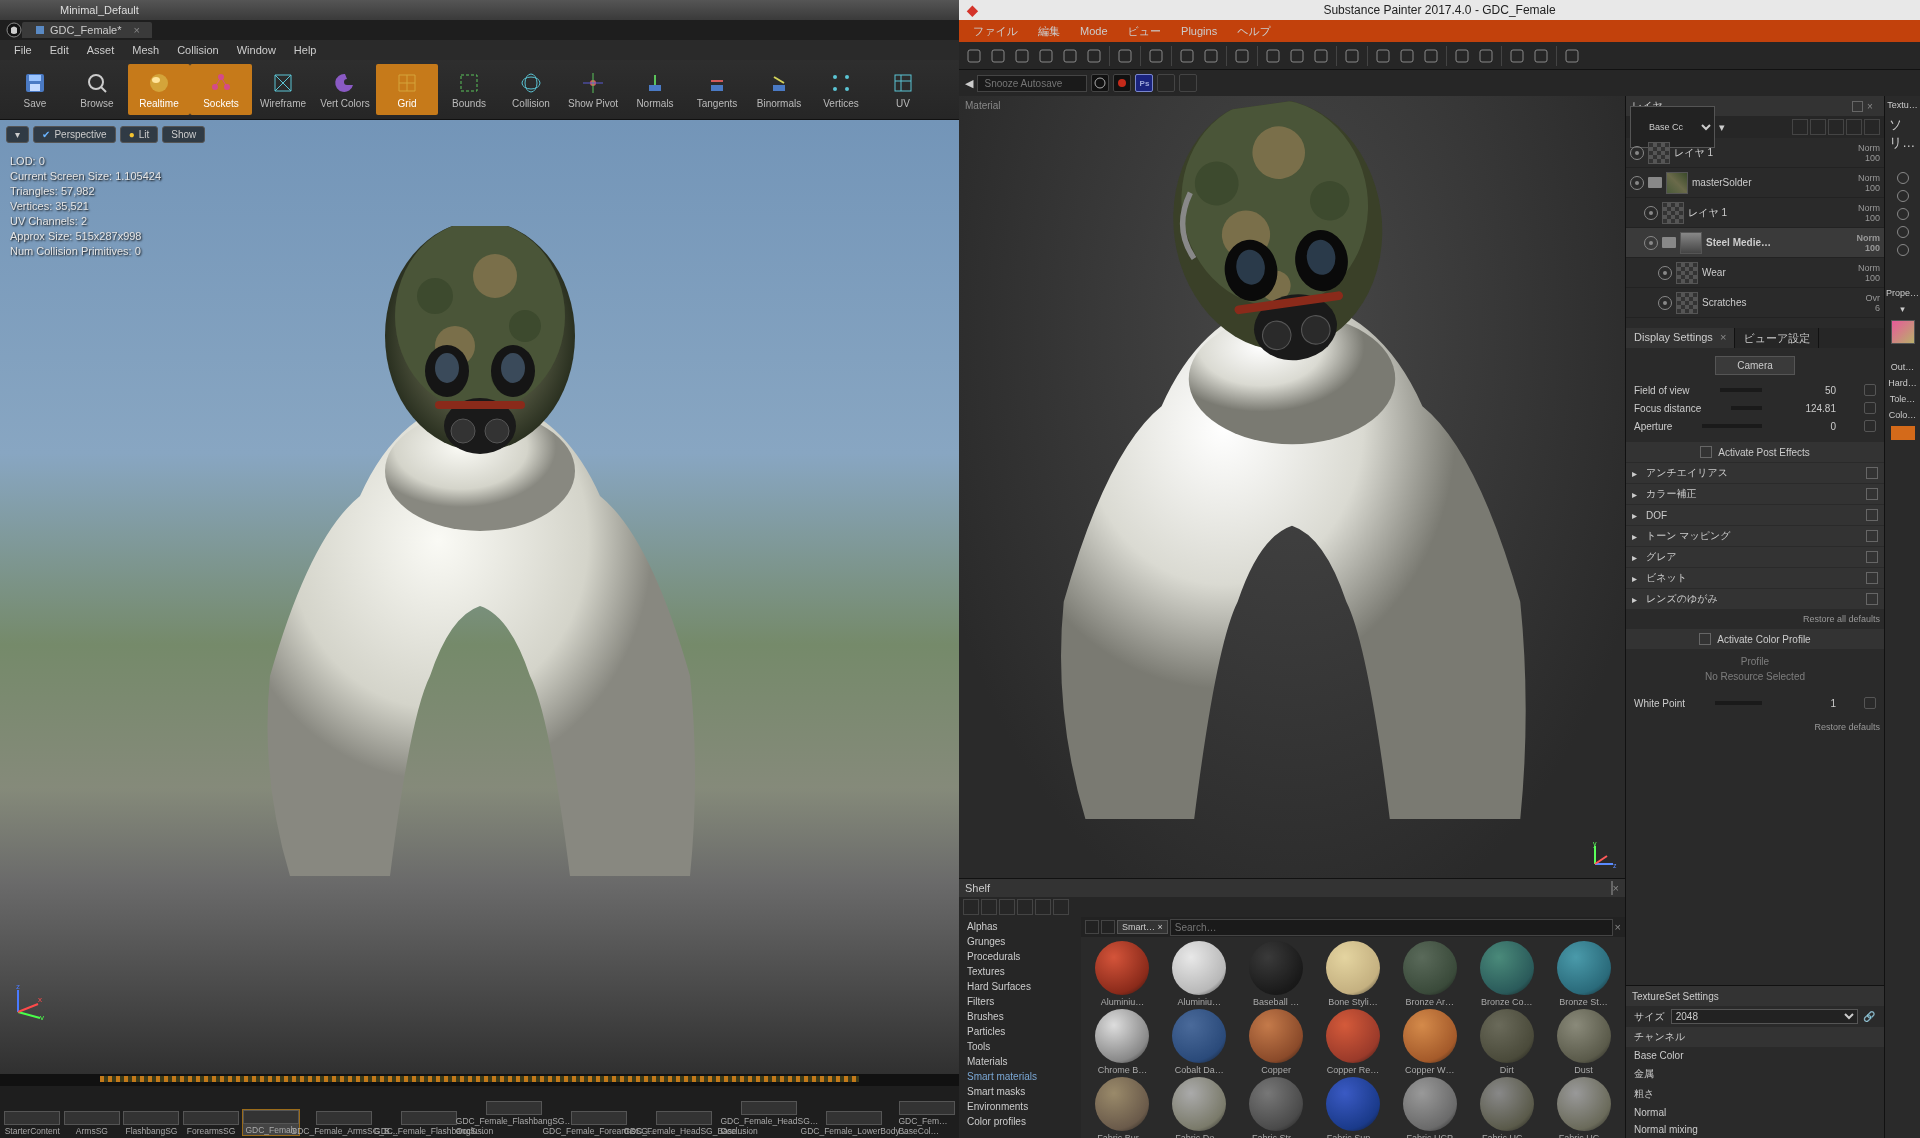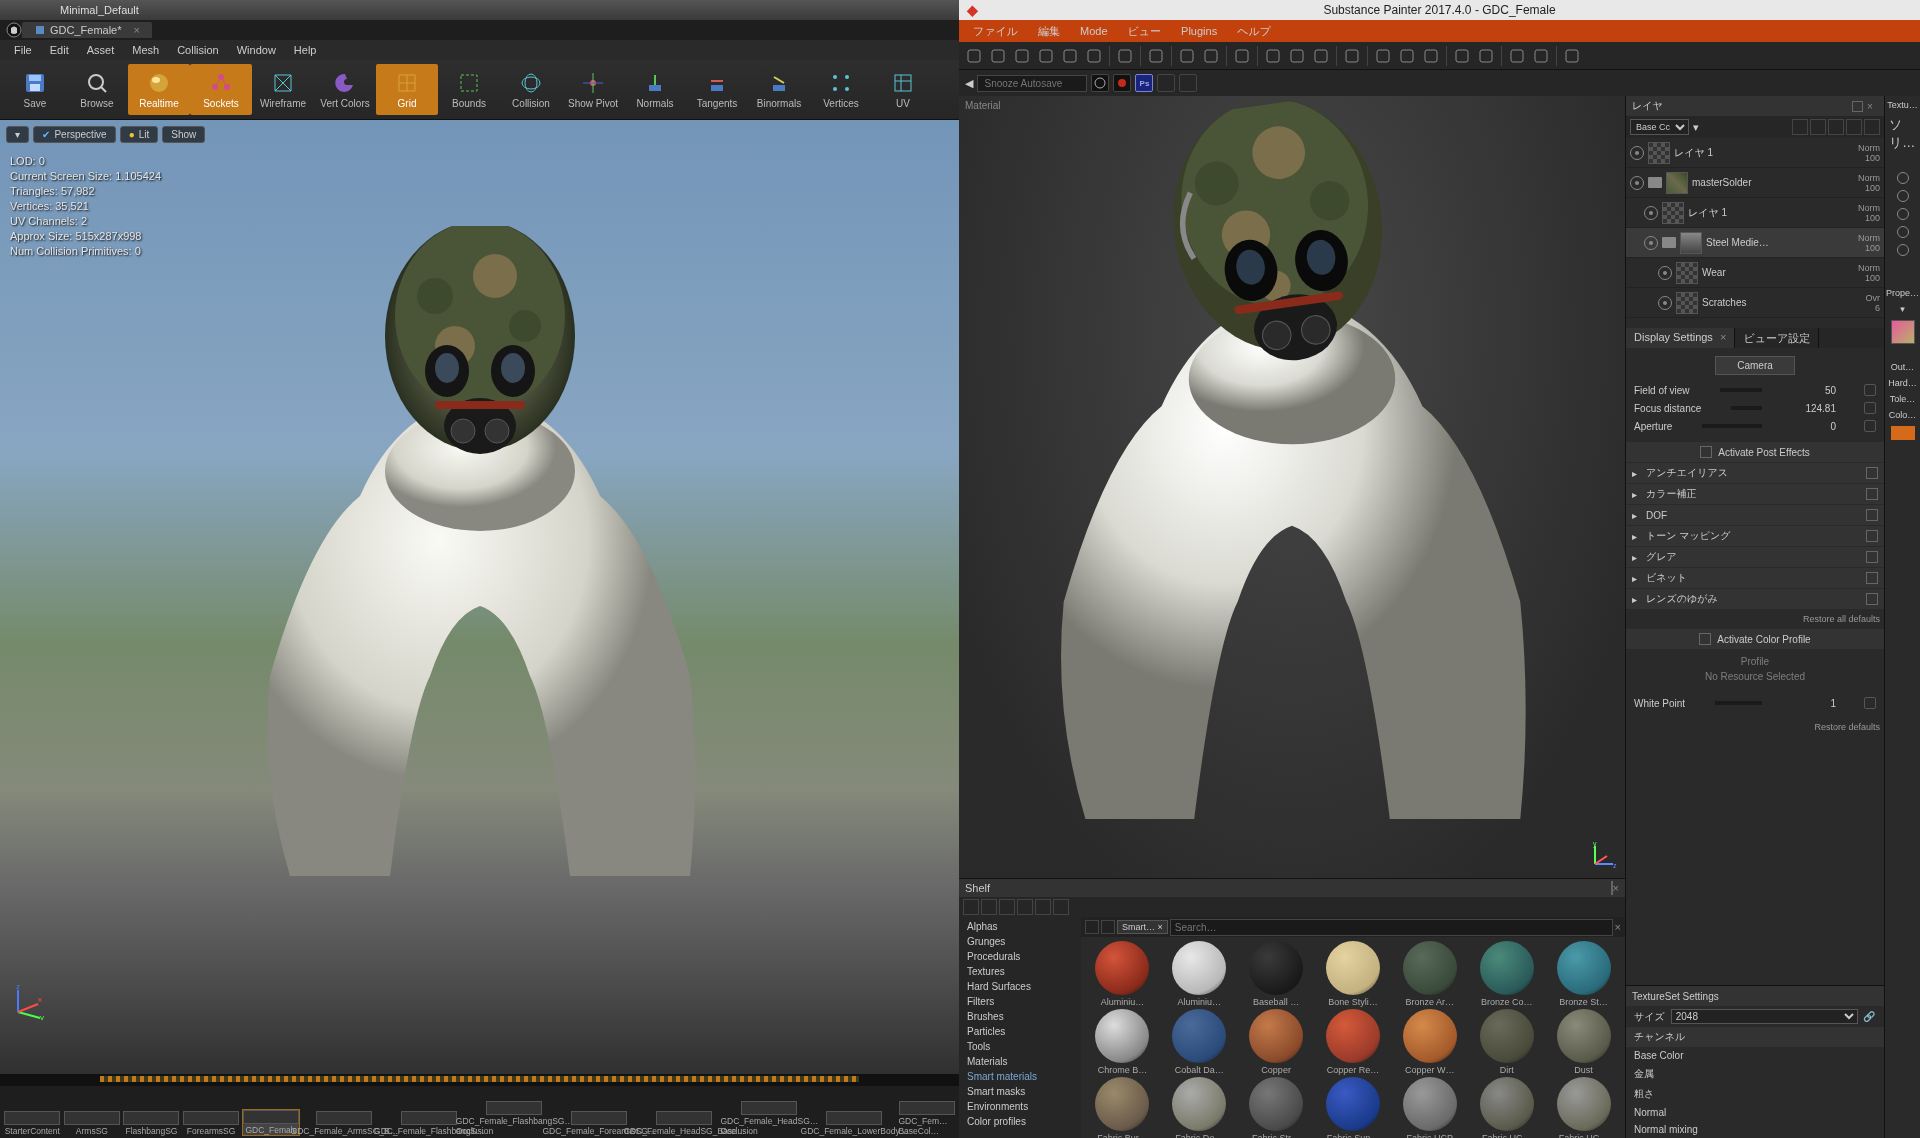--- a/index.html
+++ b/index.html
@@ -61,26 +61,26 @@
 .sp-panels { width: 259px; background: #2a2a2a; display: flex; flex-direction: column; border-left: 1px solid #111; }
 .sp-right-edge { width: 36px; background: #2a2a2a; border-left: 1px solid #111; display: flex; flex-direction: column; align-items: center; padding: 4px; gap: 6px; }
 .sp-right-edge .sw { width: 24px; height: 24px; background: linear-gradient(135deg,#e85a9a,#b8b06a); border: 1px solid #555; }
 .sp-right-edge .sw2 { width: 24px; height: 14px; background: #d46a1a; }
 
 .panel-hd { height: 20px; background: #333; display: flex; align-items: center; padding: 0 6px; font-size: 10px; justify-content: space-between; }
 .panel-hd .ctl { display: flex; gap: 4px; }
 .panel-hd .ctl span { width: 11px; height: 11px; border: 1px solid #666; }
 
 .layer-toolbar { height: 22px; background: #262626; display: flex; align-items: center; gap: 2px; padding: 0 4px; }
-.layer-toolbar select { background: #222; border: 1px solid #555; color: #ccc; font-size: 9px; padding: 1px; }
+.layer-toolbar select { background: #222; border: 1px solid #555; color: #ccc; font-size: 9px; padding: 14px; }
 .layer-toolbar .lb { width: 16px; height: 16px; border: 1px solid #444; }
 
 .layers { flex: 0 0 190px; overflow: hidden; }
 .layer { display: flex; align-items: center; height: 30px; padding: 0 4px; gap: 4px; font-size: 10px; border-bottom: 1px solid #222; }
-.layer.sel { background: #3a3a3a; }
+.layer.sel { background: #3a3a3a; font-weight: bold; }
 .layer .eye { width: 14px; height: 14px; border-radius: 50%; border: 1px solid #888; position: relative; }
 .layer .eye::after { content: ''; position: absolute; width: 4px; height: 4px; background: #888; border-radius: 50%; top: 4px; left: 4px; }
 .layer .folder { width: 14px; height: 11px; background: #888; border-radius: 1px; }
 .layer .sw { width: 22px; height: 22px; background: repeating-conic-gradient(#555 0 25%, #333 0 50%) 0 0/8px 8px; border: 1px solid #555; }
 .layer .sw.camo { background: linear-gradient(45deg,#4a5a3a,#6a6a4a,#3a4a2a); }
 .layer .sw.steel { background: linear-gradient(#888,#444); }
 .layer .name { flex: 1; }
 .layer .meta { display: flex; flex-direction: column; align-items: flex-end; font-size: 9px; color: #999; }
 
 .disp-settings { flex: 1; overflow-y: auto; font-size: 10px; }

